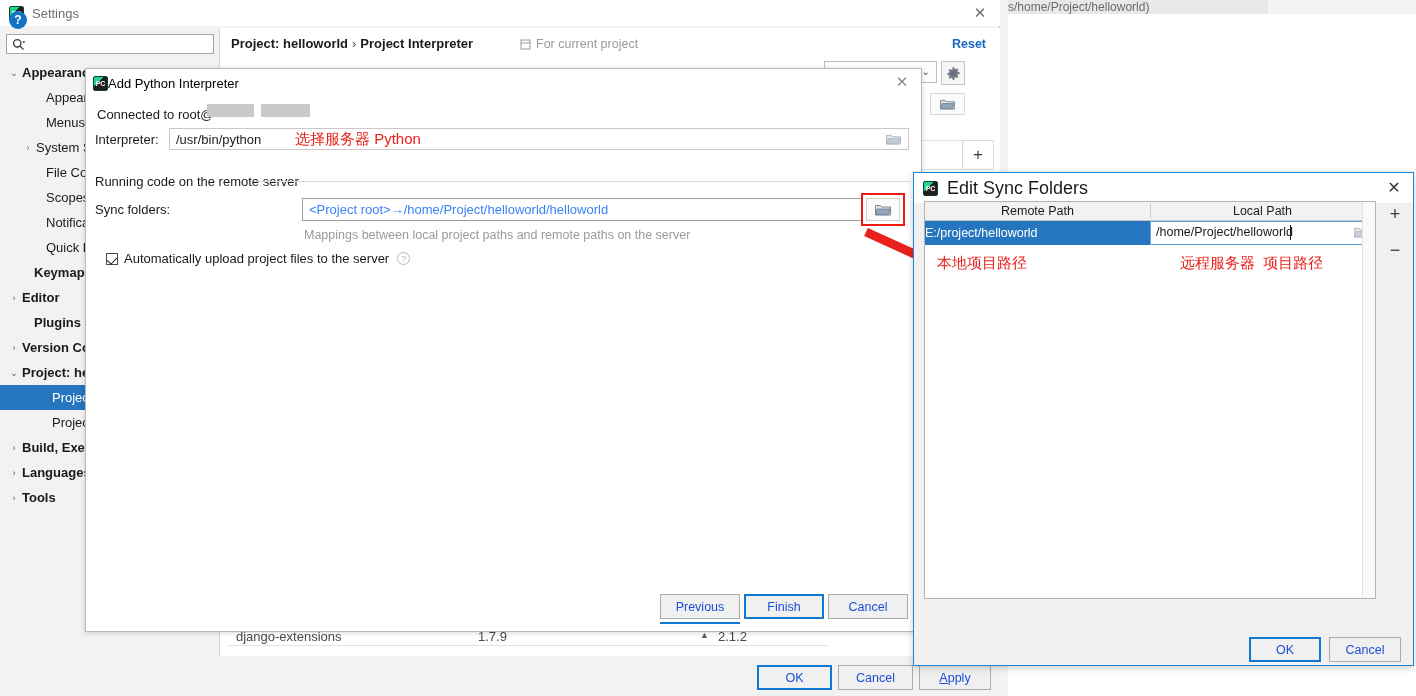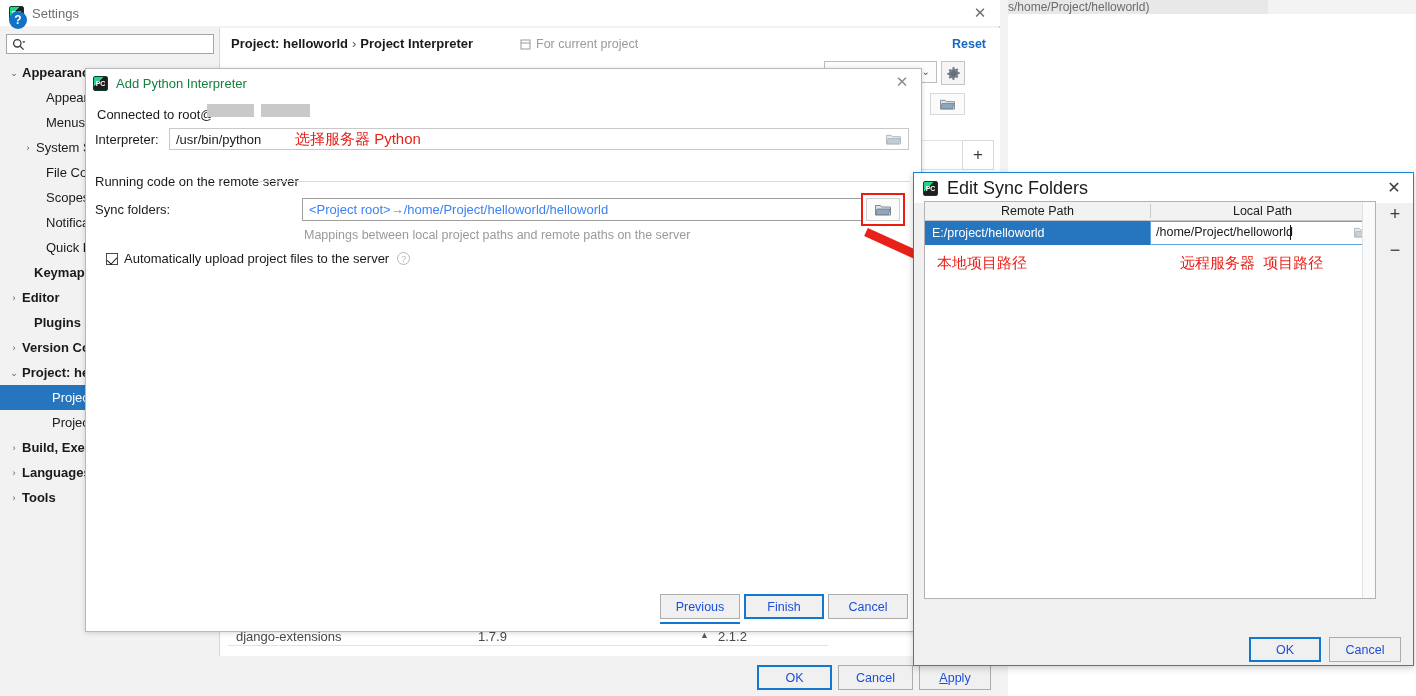--- a/index.html
+++ b/index.html
@@ -179,21 +179,21 @@
   .api-dialog {
     position: absolute; left: 85px; top: 68px; width: 837px; height: 564px;
     background: #f4f4f4; border: 1px solid #b9b9b9;
     box-shadow: 0 1px 5px rgba(0,0,0,0.16);
   }
   .api-titlebar {
     position: absolute; left: 0; top: 0; width: 835px; height: 28px;
     background: #ffffff; display: flex; align-items: center;
   }
   .api-title-icon { margin-left: 7px; }
-  .api-title-text { margin-left: 8px; color: #15803d; font-size: 13px; }
+  .api-title-text { color: #000000; font-size: 13px; }
   .api-close {
     position: absolute; right: 8px; top: 4px; width: 22px; height: 18px;
     color: #8a8a8a; font-size: 15px; text-align: center; line-height: 18px;
   }
   .api-body {
     position: absolute; left: 0; top: 28px; width: 835px; height: 534px; background: #ffffff;
   }
   .connected-label {
     position: absolute; left: 11px; top: 38px; font-size: 13px; color: #1a1a1a; white-space: nowrap;
   }
@@ -304,21 +304,21 @@
     line-height: 19px; position: relative;
   }
   .esf-th + .esf-th::before {
     content: ""; position: absolute; left: 0; top: 2px; bottom: 2px; width: 1px; background: #c9c9c9;
   }
   .esf-row {
     position: absolute; left: 0; top: 19px; width: 450px; height: 24px; display: flex;
   }
   .esf-cell-local {
     width: 225px; background: #2675bf; color: #ffffff; font-size: 12.5px;
-    line-height: 24px; padding-left: 7px; white-space: nowrap; overflow: hidden;
+    line-height: 24px; padding-left: 0; white-space: nowrap; overflow: hidden;
   }
   .esf-cell-remote {
     width: 225px; background: #ffffff; border: 1px solid #5ea5dd;
     font-size: 12.5px; color: #1a1a1a; position: relative;
   }
   .esf-remote-text { position: absolute; left: 5px; top: 3px; white-space: nowrap; }
   .esf-caret {
     position: absolute; left: 139px; top: 3px; width: 1px; height: 15px; background: #1a1a1a;
   }
   .esf-remote-folder { position: absolute; right: 5px; top: 4px; }

